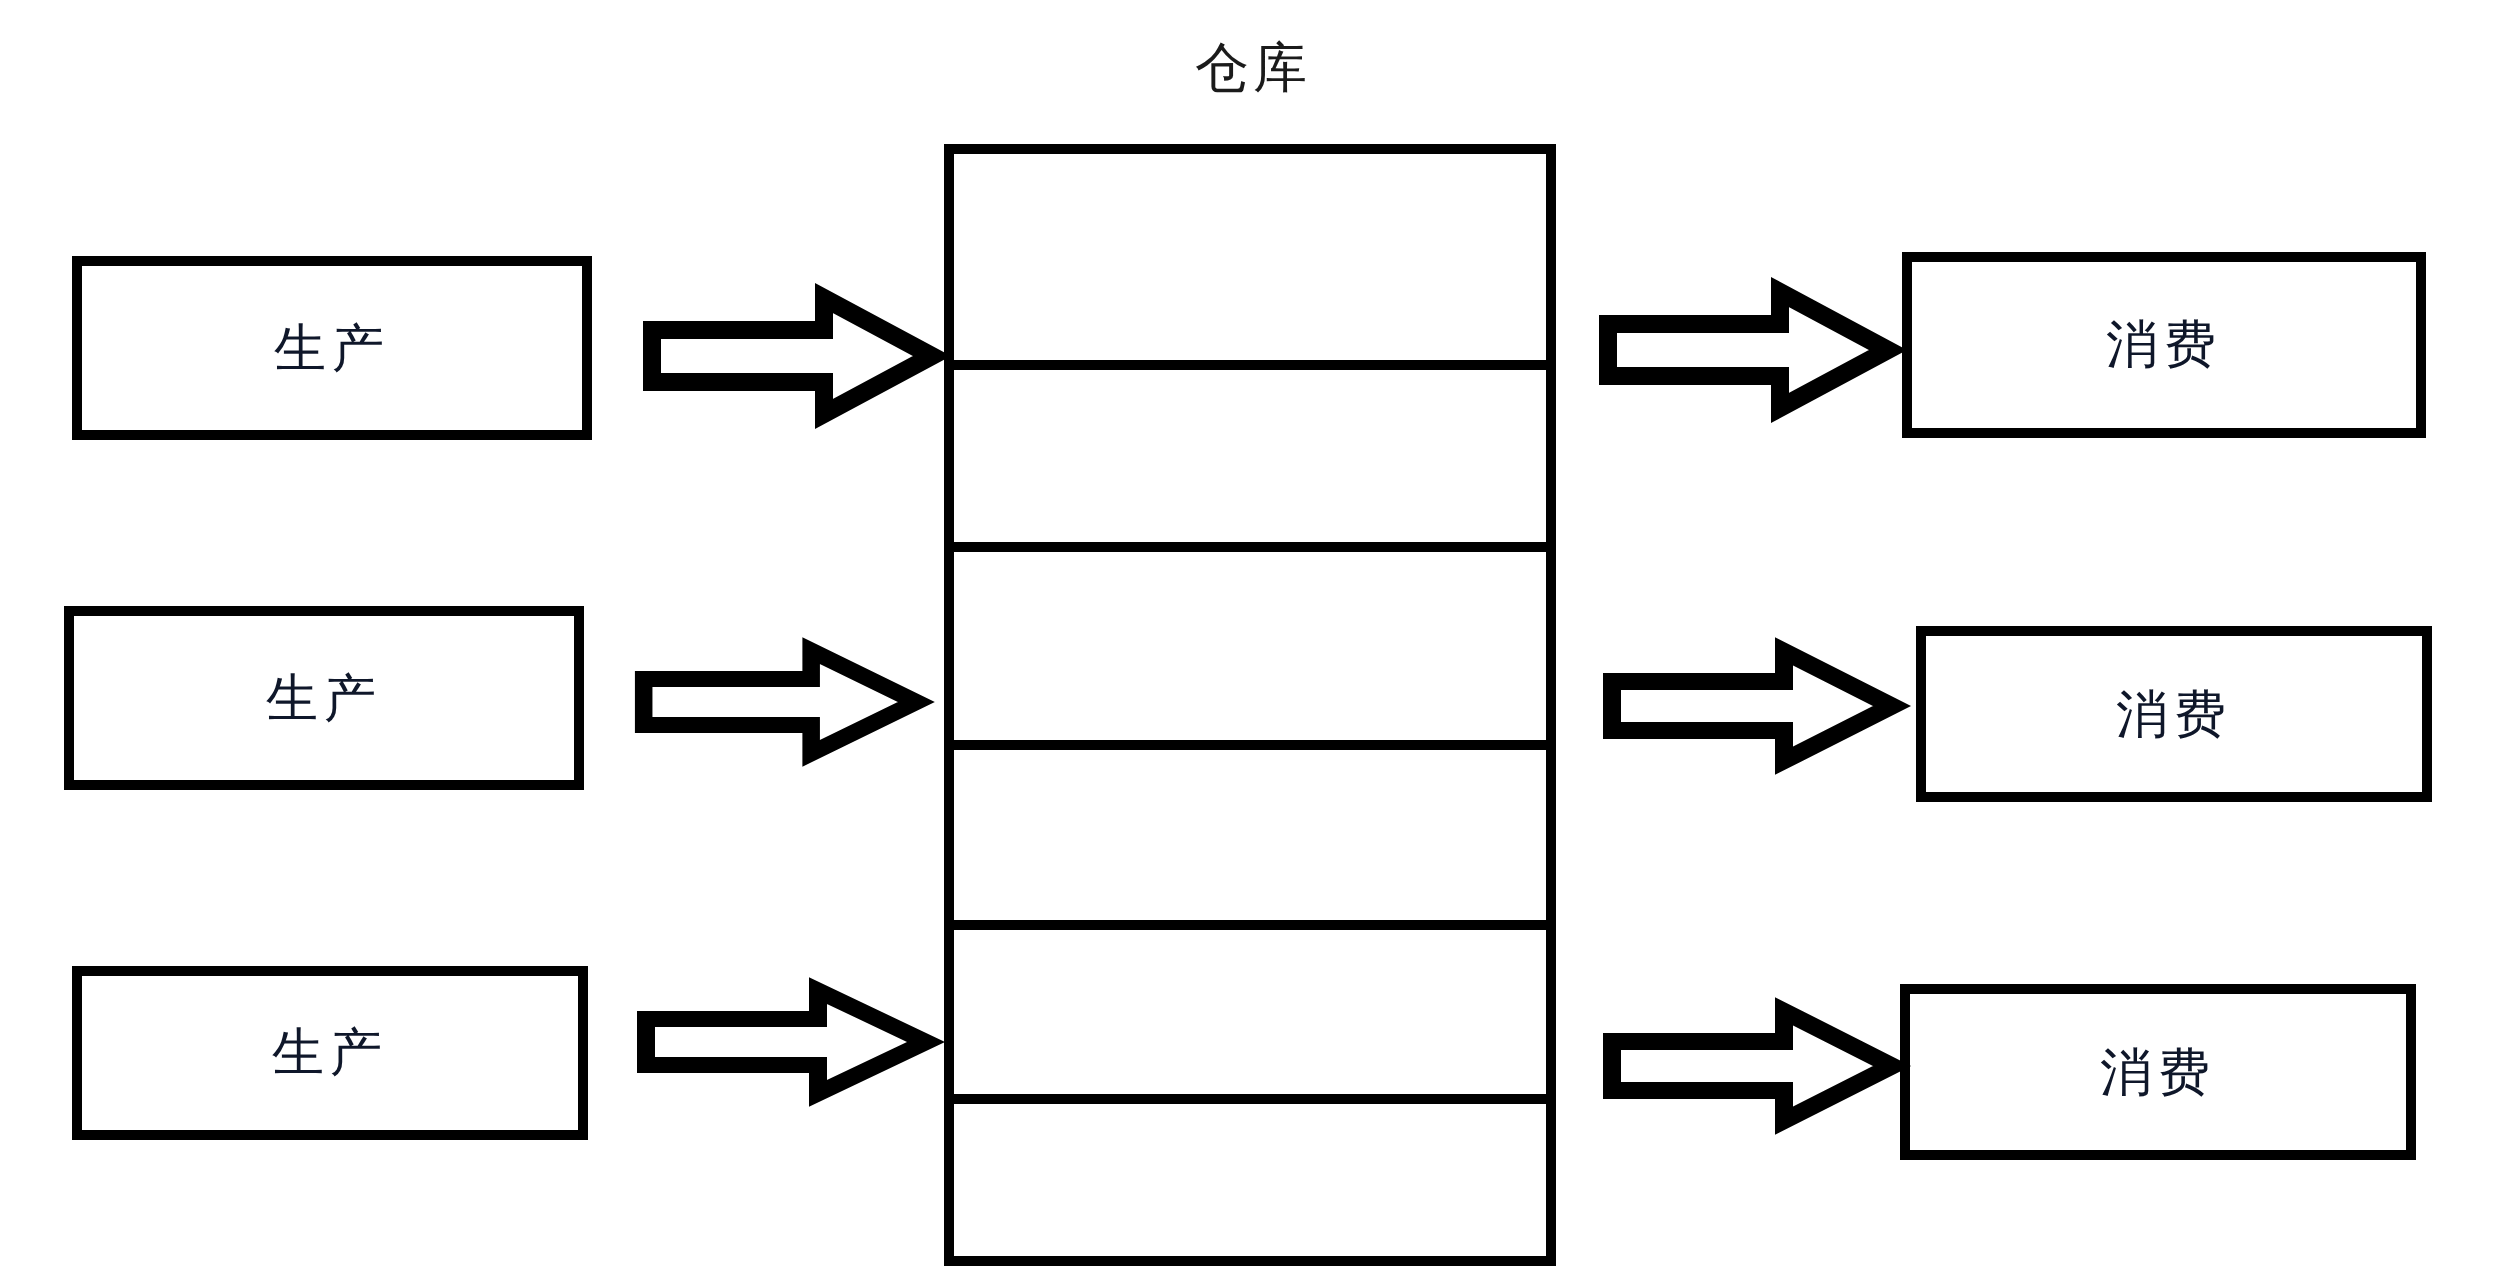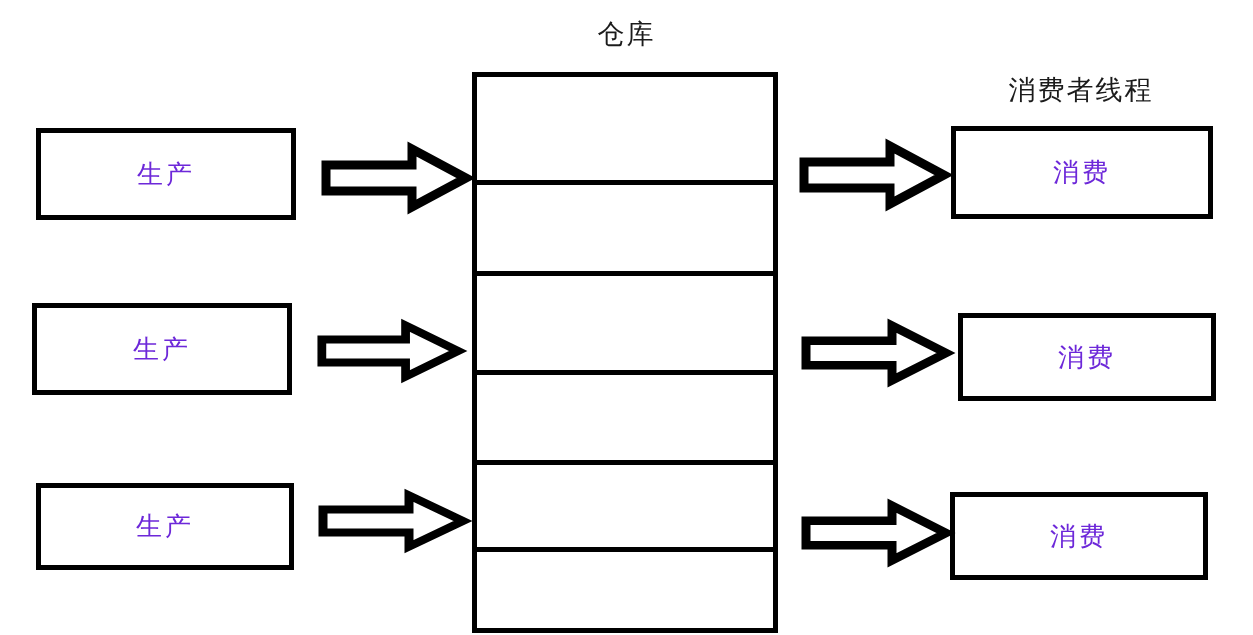--- a/index.html
+++ b/index.html
@@ -48,21 +48,21 @@
     position: absolute;
     background: #ffffff;
     border: 5px solid #000000;
     box-sizing: border-box;
     display: flex;
     align-items: center;
     justify-content: center;
   }
   .proc-box span {
     font-size: 26px;
-    color: #6d28d9;
+    color: #0f172a;
     letter-spacing: 3px;
   }
 
   
   #producer-box-0 { left: 36px;  top: 128px; width: 260px; height: 92px; }
   #producer-box-1 { left: 32px;  top: 303px; width: 260px; height: 92px; }
   #producer-box-2 { left: 36px;  top: 483px; width: 258px; height: 87px; }
 
   
   #consumer-box-0 { left: 951px; top: 126px; width: 262px; height: 93px; }
@@ -126,21 +126,20 @@
   }
 </style>
 </head>
 <body>
 
 <div id="canvas">
 
   <div class="caption" id="warehouse-title">仓库</div>
 
 
-  <div class="caption" id="consumer-title">消费者线程</div>
 
   <div class="proc-box" id="producer-box-0">
     <span>生产</span>
   </div>
   <div class="proc-box" id="producer-box-1">
     <span>生产</span>
   </div>
   <div class="proc-box" id="producer-box-2">
     <span>生产</span>
   </div>

